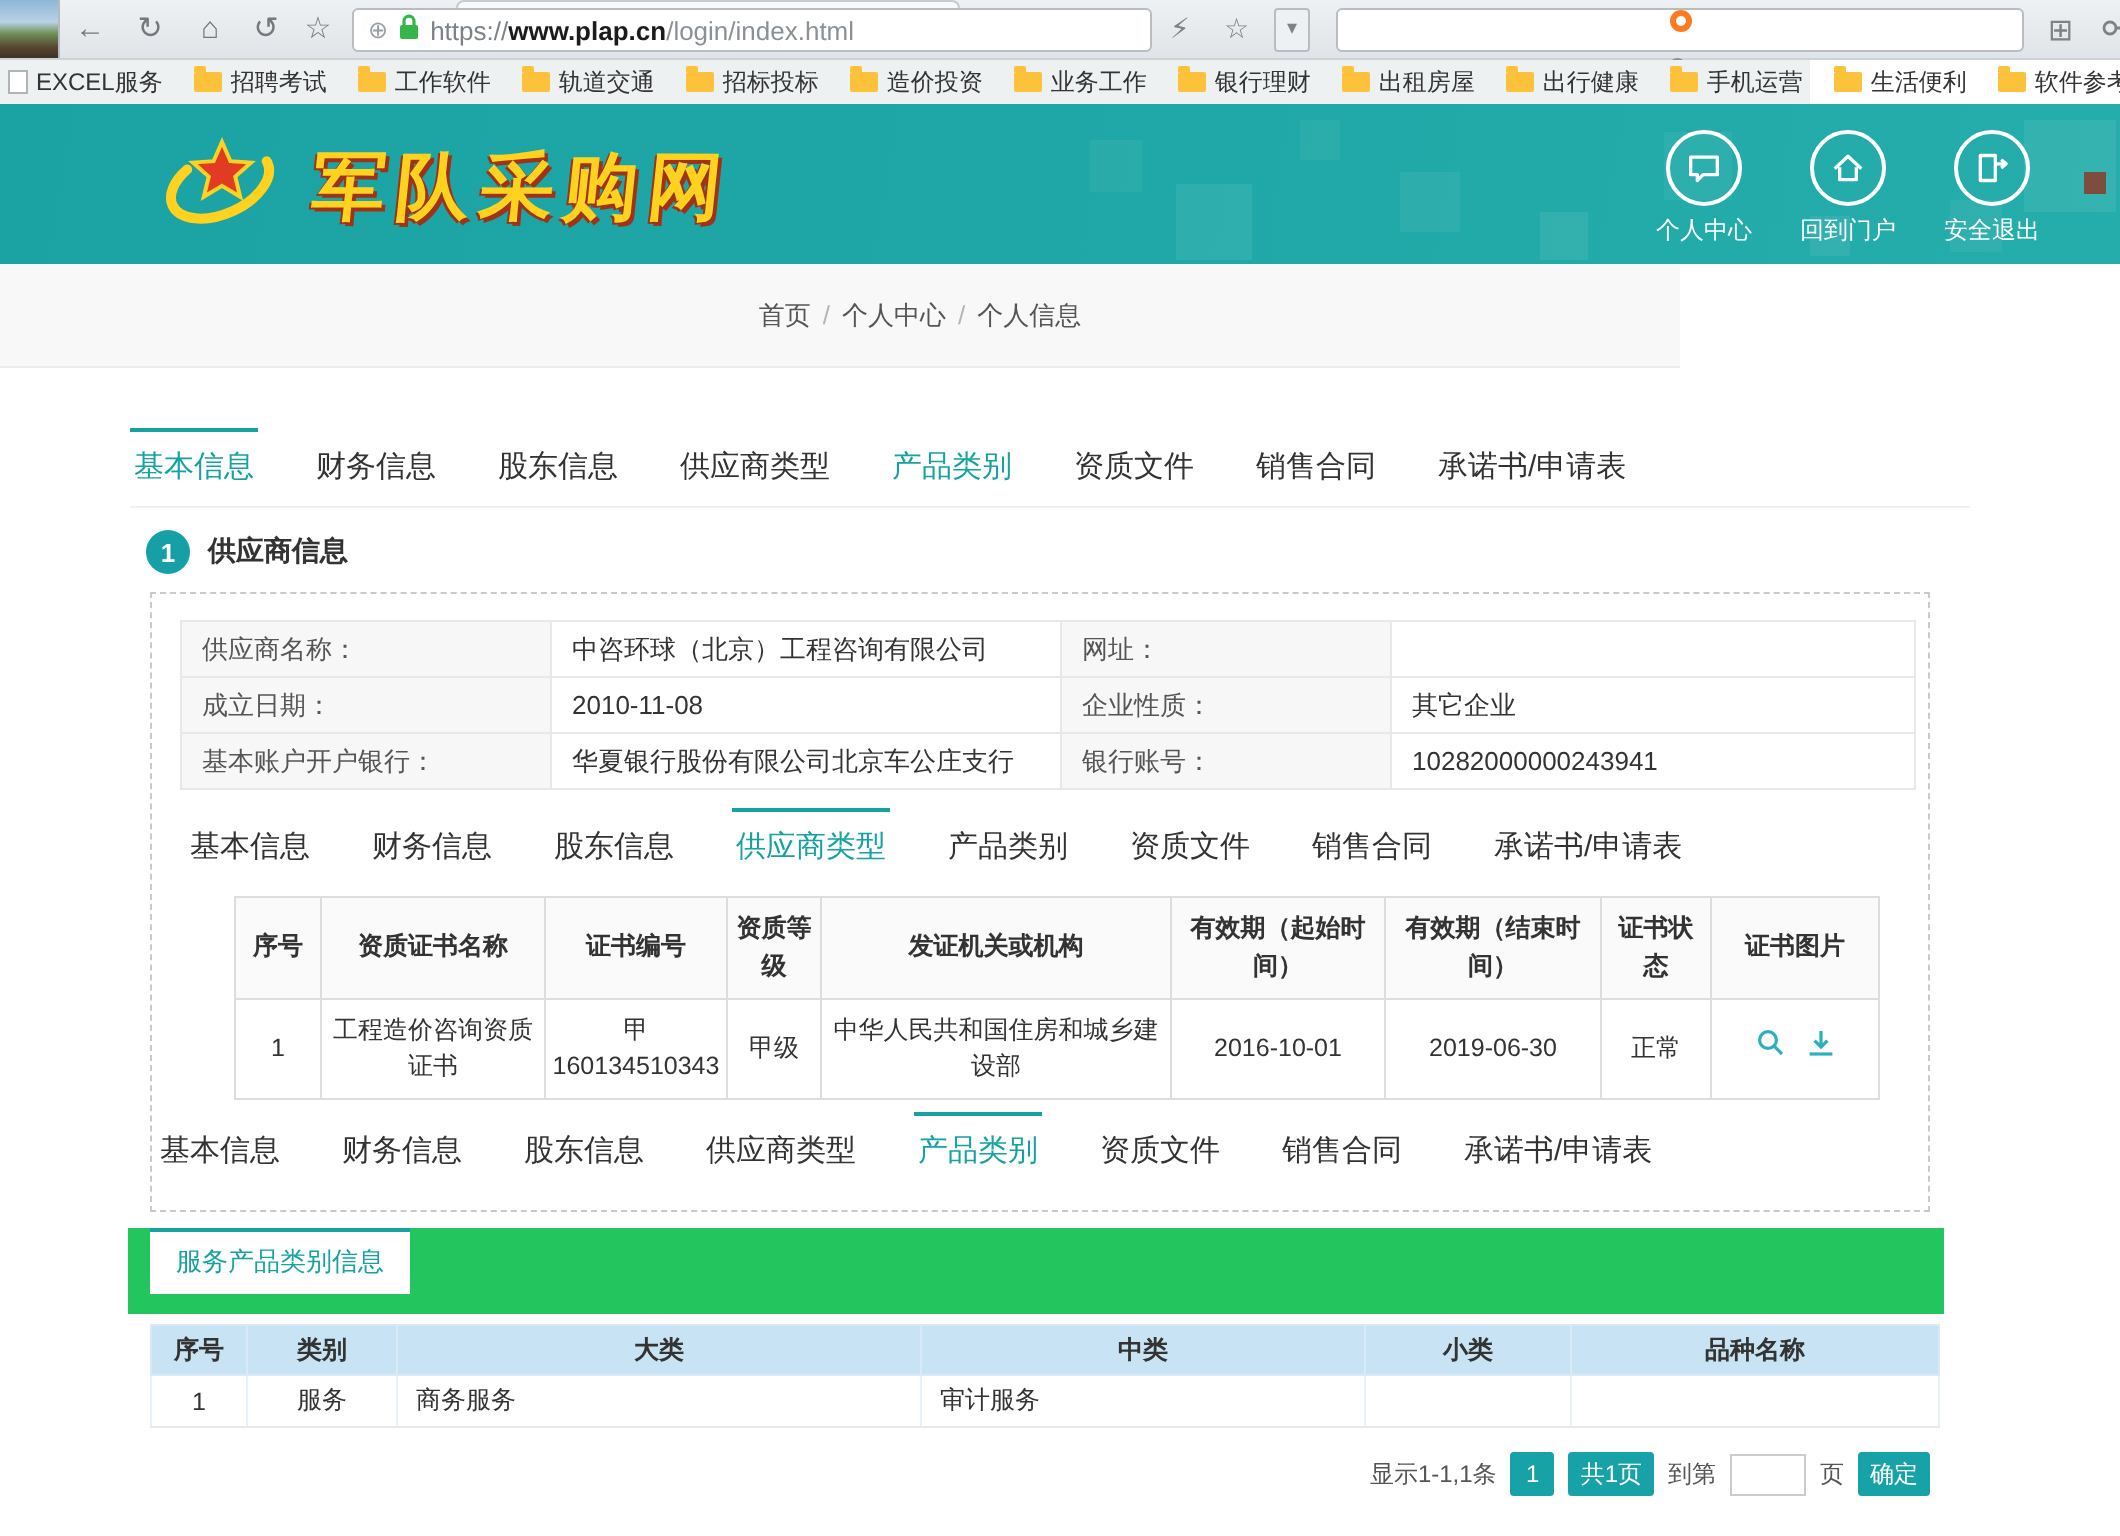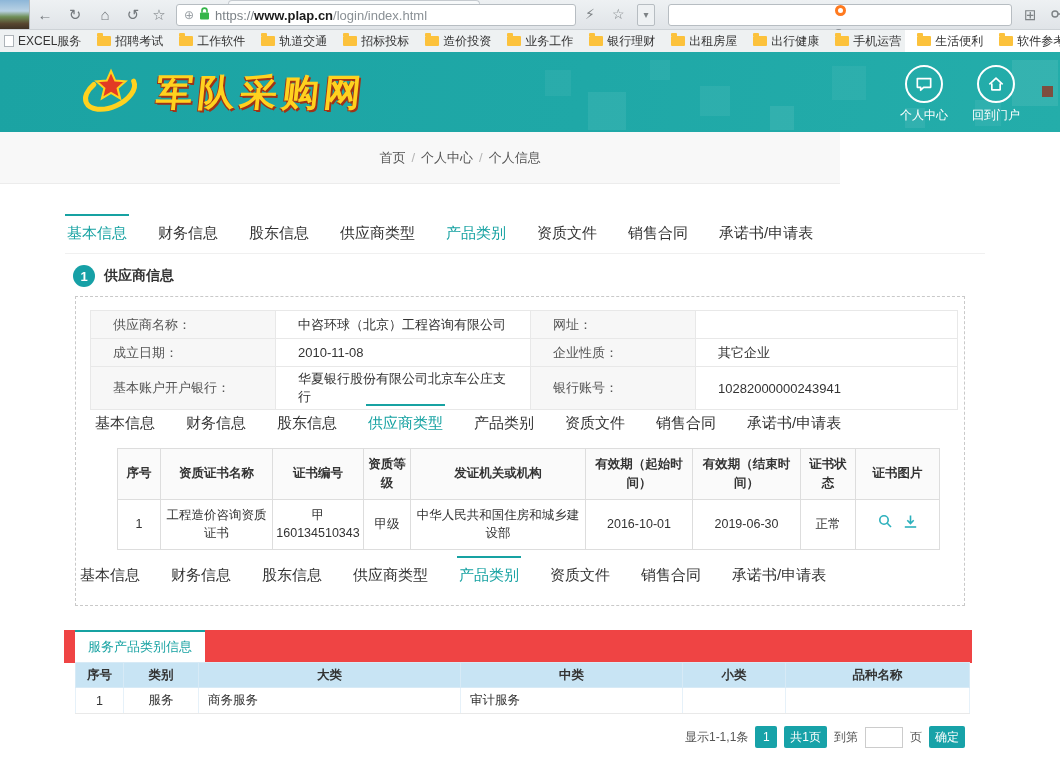--- a/index.html
+++ b/index.html
@@ -66,31 +66,31 @@
   .row1 { top:30px; left:65px; width:920px; border-bottom:1px solid #f0f0f0; }
   .sectitle { position:absolute; top:81px; left:73px; display:flex; align-items:center; gap:9px; }
   .secnum { width:22px; height:22px; border-radius:50%; background:#16a0a6; color:#fff; font-size:13px;
             font-weight:bold; display:flex; align-items:center; justify-content:center; }
   .seclabel { font-size:14px; font-weight:bold; color:#333; }
   .dashedbox { position:absolute; top:112px; left:75px; width:890px; height:310px; border:1px dashed #c9c9c9; }
   .row2 { top:107px; left:17px; } .row3 { top:259px; left:2px; }
 
   table { border-collapse:collapse; }
   .infotable { position:absolute; top:13px; left:14px; width:868px; font-size:13px; }
-  .infotable td { border:1px solid #e8e8e8; height:28px; padding:3px 22px; }
+  .infotable td { border:1px solid #e8e8e8; height:28px; padding:3px 10px; }
   .infotable td.lab { background:#f7f7f7; color:#555; }
   .infotable td.val { background:#fff; color:#333; }
 
   .certtable { position:absolute; top:151px; left:41px; width:823px; font-size:12.5px; table-layout:fixed; }
   .certtable th { border:1px solid #ddd; background:#fafafa; font-weight:bold; color:#333;
                   padding:6px 3px; text-align:center; line-height:1.5; }
   .certtable td { border:1px solid #ddd; background:#fff; padding:6px 3px; text-align:center; line-height:1.5; }
   .tico { display:inline-block; margin:0 5px; cursor:pointer; vertical-align:middle; }
 
-  .subtabbar { position:absolute; top:446px; left:64px; width:908px; height:33px; background:#ef4444; }
+  .subtabbar { position:absolute; top:430px; left:64px; width:908px; height:43px; background:#22c55e; }
   .subtab { position:absolute; left:11px; top:0; width:130px; height:33px; line-height:30px; background:#fff;
             border-top:2px solid #17a2a2; color:#17a2a2; text-align:center; font-size:13px; cursor:pointer; }
 
   .prodtable { position:absolute; top:478px; left:75px; width:895px; font-size:12.5px; table-layout:fixed; }
   .prodtable th { background:#c8e4f4; border:1px solid #d7eaf6; font-weight:bold; color:#333;
                   height:25px; padding:2px 4px; text-align:center; }
   .prodtable td { border:1px solid #e6f1f9; border-bottom:1px solid #e9e9e9; background:#fff;
                   height:26px; padding:2px 4px; text-align:center; color:#333; }
   .prodtable td.tl { text-align:left; padding-left:9px; }
 
@@ -217,20 +217,28 @@
       </span>
       <span class="hdr-label">个人中心</span>
     </div>
     <div class="hdr-action">
       <span class="hcircle">
         <svg width="20" height="20" viewBox="0 0 24 24" fill="none" stroke="#fff" stroke-width="2" stroke-linejoin="round">
             <path d="M4 12.5L12 5l8 7.5M7 11.5V19h10v-7.5"></path>
           </svg>
       </span>
       <span class="hdr-label">回到门户</span>
+    </div>
+    <div class="hdr-action">
+      <span class="hcircle">
+        <svg width="20" height="20" viewBox="0 0 24 24" fill="none" stroke="#fff" stroke-width="2" stroke-linejoin="round">
+            <path d="M5 4.5h9v15H5z M14 9.5h6M17.5 7l3 2.5-3 2.5"></path>
+          </svg>
+      </span>
+      <span class="hdr-label">安全退出</span>
     </div>
   </div>
 <div class="deco" style="left: 545px; top: 18px; width: 26px; height: 26px; opacity: 0.05;"></div>
     <div class="deco" style="left: 588px; top: 40px; width: 38px; height: 38px; opacity: 0.07;"></div>
     <div class="deco" style="left: 650px; top: 8px; width: 20px; height: 20px; opacity: 0.05;"></div>
     <div class="deco" style="left: 700px; top: 34px; width: 30px; height: 30px; opacity: 0.06;"></div>
     <div class="deco" style="left: 770px; top: 54px; width: 24px; height: 24px; opacity: 0.08;"></div>
     <div class="deco" style="left: 832px; top: 14px; width: 34px; height: 34px; opacity: 0.05;"></div>
     <div class="deco" style="left: 905px; top: 56px; width: 20px; height: 20px; opacity: 0.07;"></div>
     <div class="deco" style="left: 1012px; top: 8px; width: 46px; height: 46px; opacity: 0.08;"></div>

